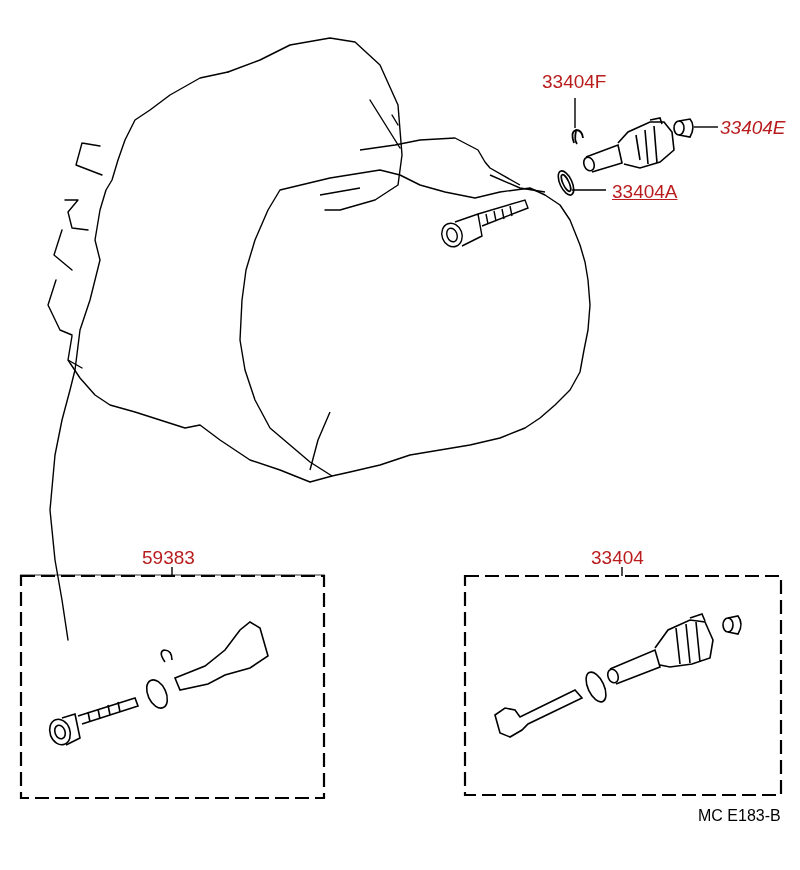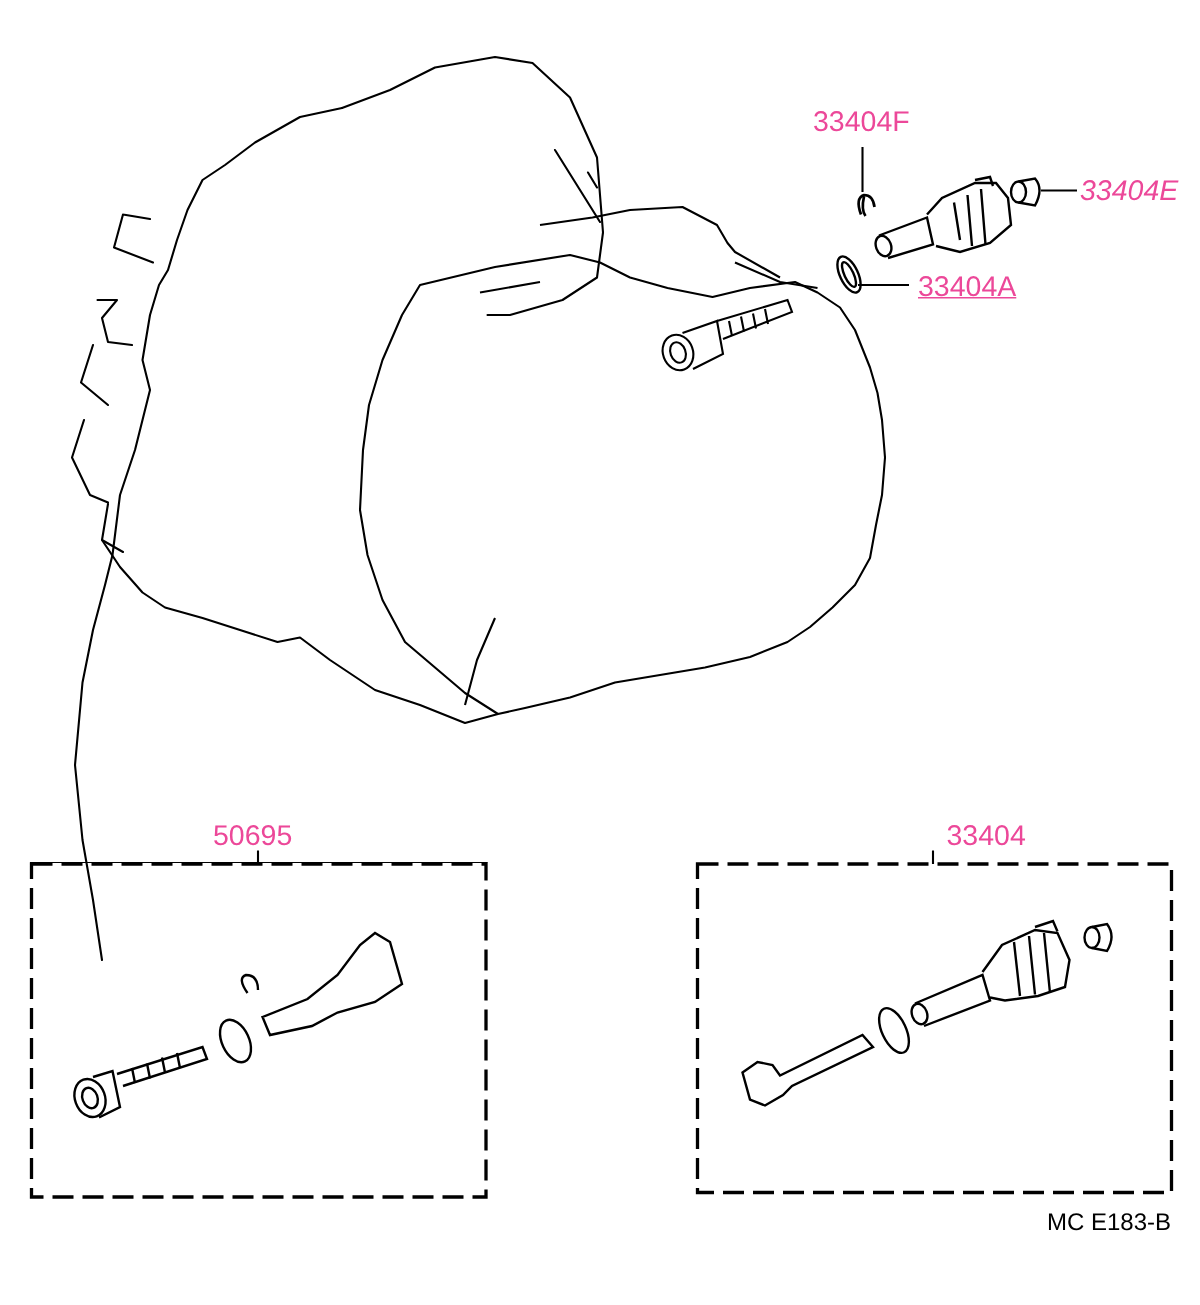--- a/index.html
+++ b/index.html
@@ -1,18 +1,18 @@
 <!DOCTYPE html>
 <html><head>
   <meta charset="utf-8">
   <style>
     html, body { margin: 0; padding: 0; background: #ffffff; }
     body { width: 800px; height: 870px; position: relative; overflow: hidden; font-family: "Liberation Sans", sans-serif; color: #000; }
     svg.canvas { position: absolute; left: 0; top: 0; width: 800px; height: 870px; }
-    .lbl { position: absolute; font-size: 19px; line-height: 19px; font-family: "Liberation Sans", sans-serif; color: #ec4899; white-space: nowrap; }
+    .lbl { position: absolute; font-size: 19px; line-height: 19px; font-family: "Liberation Sans", sans-serif; color: #b91c1c; white-space: nowrap; }
     .code { position: absolute; font-size: 16px; font-family: "Liberation Sans", sans-serif; white-space: nowrap; margin-left: 10px; }
   </style>
 </head>
 <body>
 
 <svg class="canvas" viewBox="0 0 800 870" xmlns="http://www.w3.org/2000/svg">
   <g fill="none" stroke="#000" stroke-width="1.4" stroke-linejoin="round" stroke-linecap="round">
 
     <path d="M 228,72 L 260,60 L 290,45 L 330,38 L 355,42 L 380,65 L 398,105 L 402,155 L 398,185 L 375,200 L 340,210 L 325,210
       M 398,125 L 392,115 M 370,100 L 400,148"></path>
@@ -88,15 +88,15 @@
     <path d="M 676,628 L 680,664 M 686,624 L 690,663 M 696,622 L 700,662"></path>
     <path d="M 690,618 L 702,614 L 705,621"></path>
     <ellipse cx="728" cy="625" rx="5" ry="7"></ellipse>
     <path d="M 728,618 L 738,616 Q 744,624 738,634 L 728,632"></path>
   </g>
 </svg>
 
 <div class="lbl" style="left:542px; top:72px;">33404F</div>
 <div class="lbl" style="left:720px; top:118px;font-style:italic;">33404E</div>
 <div class="lbl" style="left:612px; top:182px;text-decoration:underline;">33404A</div>
-<div class="lbl" style="left:142px; top:548px;">50695</div>
-<div class="lbl" style="left:591px; top:548px;margin-left:40px;">33404</div>
+<div class="lbl" style="left:142px; top:548px;">59383</div>
+<div class="lbl" style="left:591px; top:548px;">33404</div>
 <div class="code" style="left:688px; top:807px;">MC E183-B</div>
 
 </body></html>

